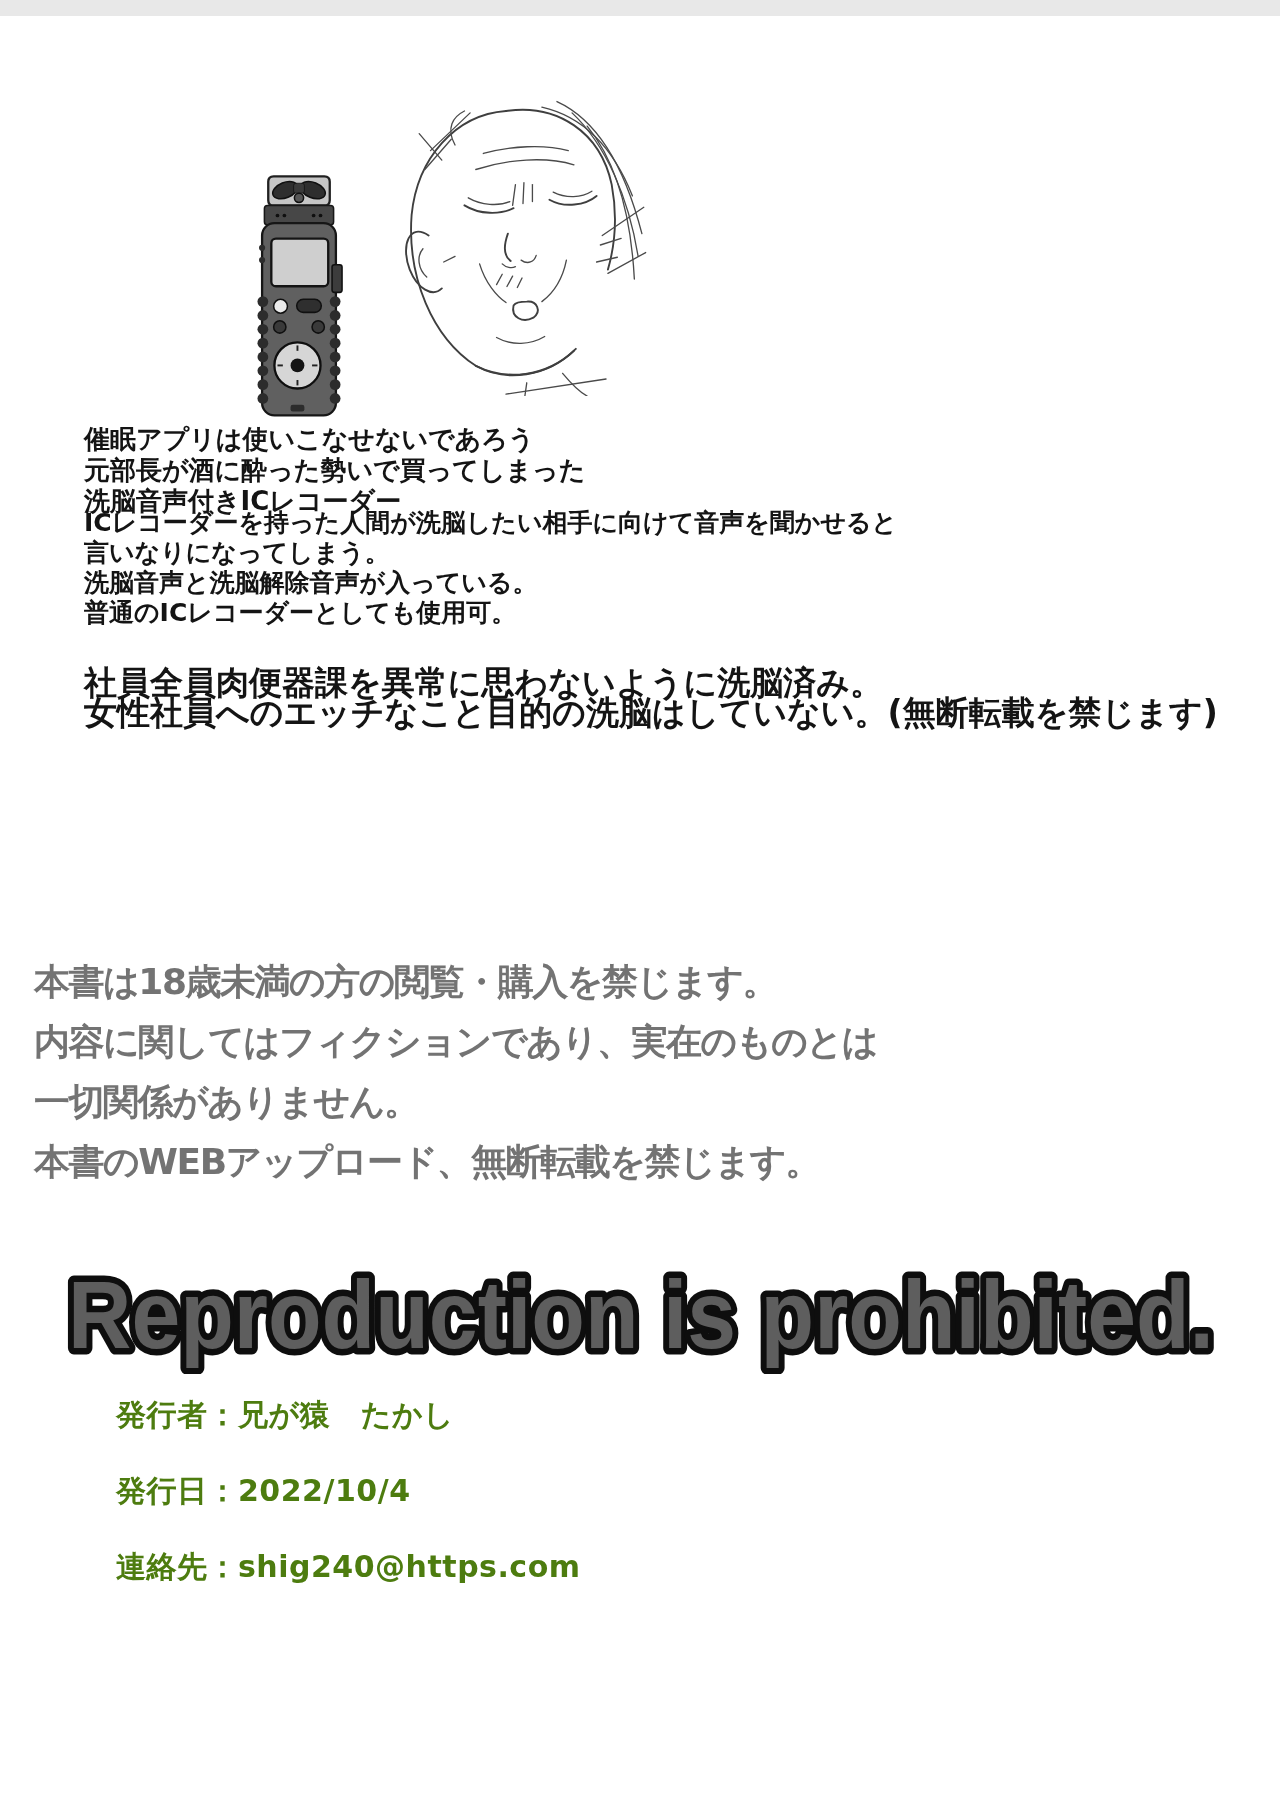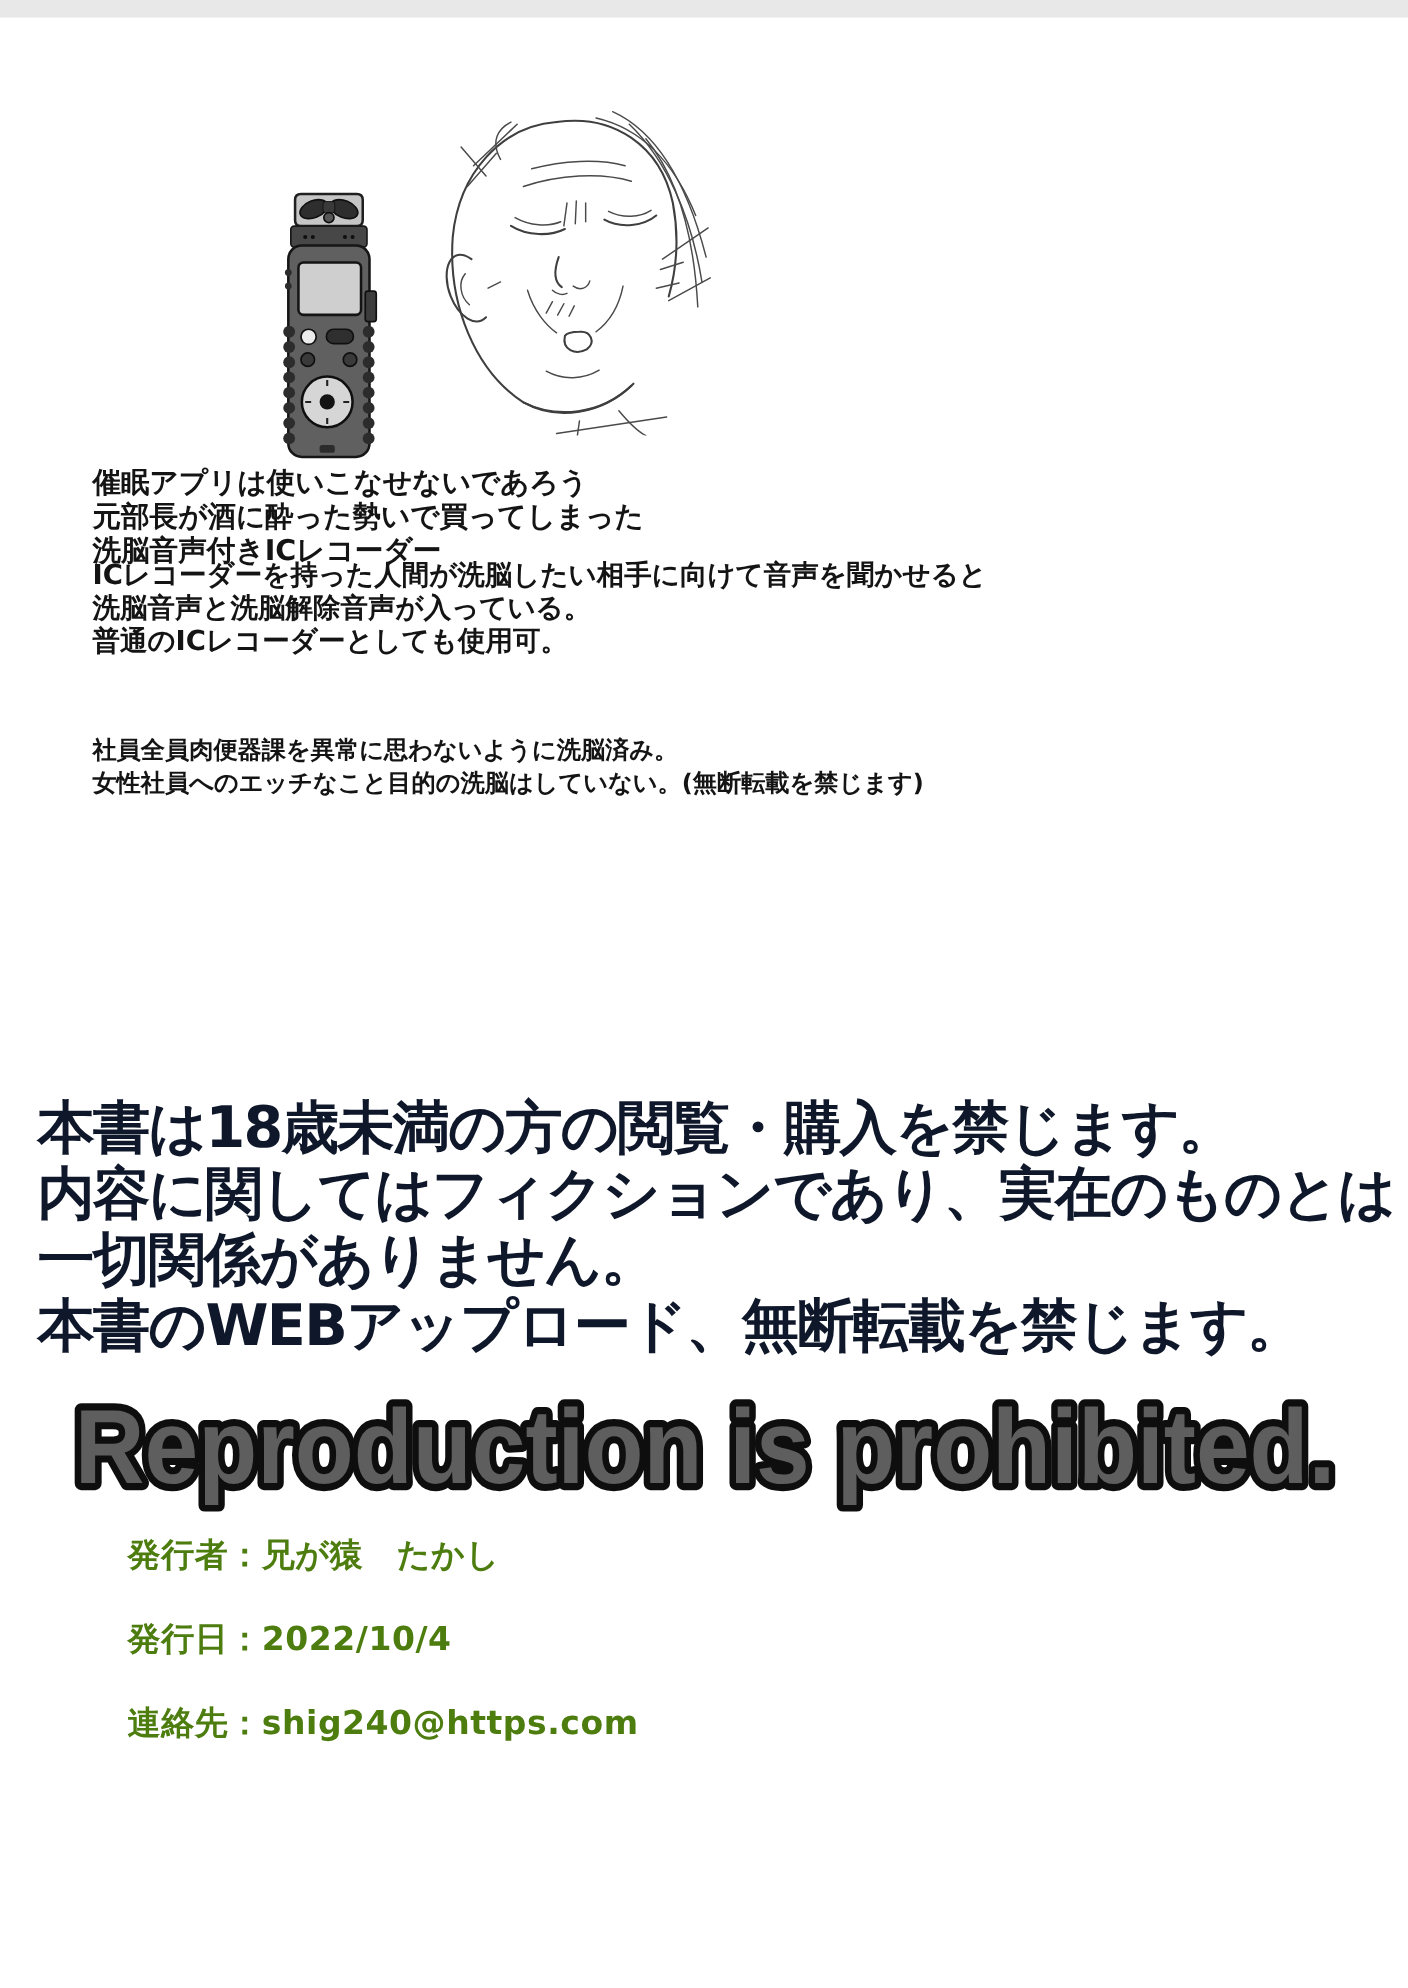--- a/index.html
+++ b/index.html
@@ -8,26 +8,26 @@
     background:#ffffff; overflow:hidden;
     font-family:"DejaVu Sans", sans-serif;
   }
   .illus { position:absolute; }
   .recorder-svg { left:250px; top:158px; width:98px; height:246px; }
   .face-svg { left:356px; top:78px; width:300px; height:302px; }
 
   .note-block { position:absolute; left:84px; color:#141414; font-weight:700; }
   .note-block-1 { top:408px; font-size:26px; line-height:31px; }
   .note-block-2 { top:492px; font-size:25px; line-height:30px; }
-  .note-block-3 { top:652px; font-size:22px; line-height:30px; }
+  .note-block-3 { top:652px; font-size:33px; line-height:30px; }
   .note-line { white-space:nowrap; }
 
   .disclaimer {
-    position:absolute; left:34px; top:980px; width:1240px;
-    color:#0f172a; font-size:52px; line-height:60px; font-weight:900;
+    position:absolute; left:34px; top:936px; width:1240px;
+    color:#737373; font-size:36px; line-height:60px; font-weight:900;
     letter-spacing:-1.5px;
   }
   .disclaimer-line { white-space:nowrap; }
 
   .prohibited-svg { position:absolute; left:56px; top:1238px; width:1170px; height:120px; }
   .prohib-text {
     font-family:"Liberation Sans", sans-serif;
     font-weight:bold; font-size:96px;
     fill:#5e5e5e; stroke:#0e0e0e; stroke-width:13px;
     paint-order:stroke fill; stroke-linejoin:round;
@@ -164,20 +164,21 @@
   </svg>
 
   <div class="note-block note-block-1">
     <div class="note-line">催眠アプリは使いこなせないであろう</div>
     <div class="note-line">元部長が酒に酔った勢いで買ってしまった</div>
     <div class="note-line">洗脳音声付きICレコーダー</div>
   </div>
 
   <div class="note-block note-block-2">
     <div class="note-line">ICレコーダーを持った人間が洗脳したい相手に向けて音声を聞かせると</div>
+    <div class="note-line">言いなりになってしまう。</div>
     <div class="note-line">洗脳音声と洗脳解除音声が入っている。</div>
     <div class="note-line">普通のICレコーダーとしても使用可。</div>
   </div>
 
   <div class="note-block note-block-3">
     <div class="note-line">社員全員肉便器課を異常に思わないように洗脳済み。</div>
     <div class="note-line">女性社員へのエッチなこと目的の洗脳はしていない。(無断転載を禁じます)</div>
   </div>
 
   <div class="disclaimer">

